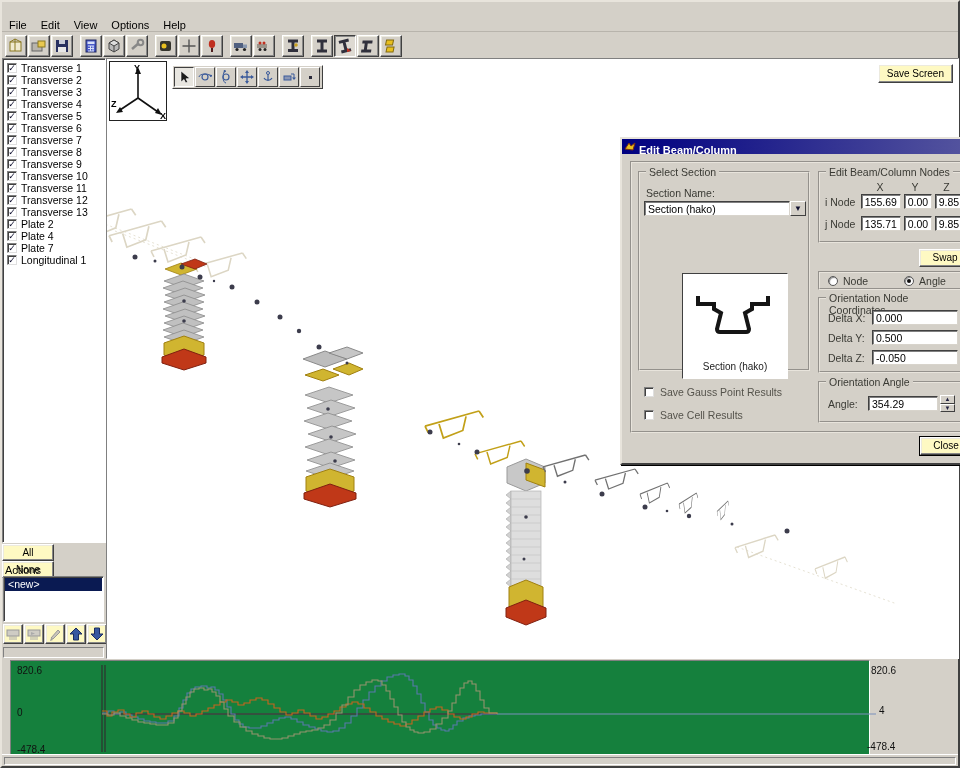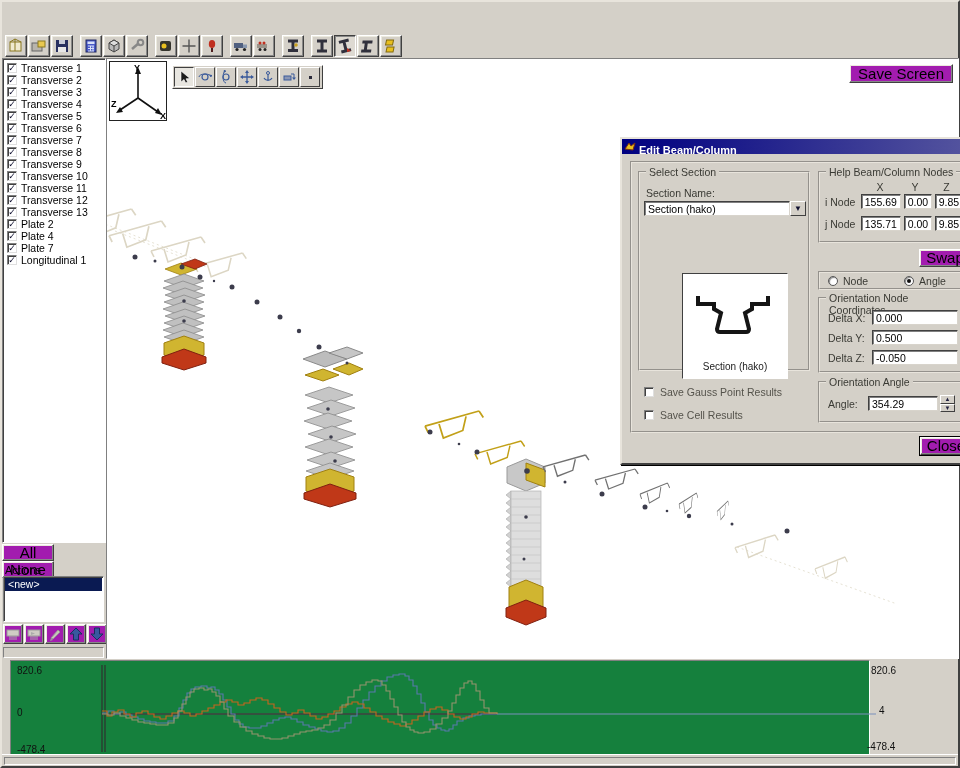--- a/index.html
+++ b/index.html
@@ -30,22 +30,22 @@
   .tsep { width:6px; height:22px; }
   .tbtn svg { display:block; }
 
   
   .left-panel { position:absolute; left:0; top:56px; width:104px; height:601px; background:#d4d0c8; }
   .elem-list { position:absolute; left:0; top:0; width:104px; height:485px; background:#fff;
     border:1px solid; border-color:#808080 #fff #fff #808080; box-shadow:inset 1px 1px 0 #404040; padding:3px 2px; overflow:hidden; }
   .chk-row { display:flex; align-items:center; height:12px; font-size:10.5px; white-space:nowrap; }
   .cb { width:10px; height:10px; background:#fff; border:1px solid; border-color:#808080 #dfdfdf #dfdfdf #808080;
     box-shadow:inset 1px 1px 0 #404040; font-size:9px; line-height:8px; color:#101030; text-align:center; margin:0 4px 0 2px; flex:none; font-weight:bold; }
-  .btn { background:#a21caf; border:1px solid; border-color:#fff #404040 #404040 #fff;
-    box-shadow:inset -1px -1px 0 #888, inset 1px 1px 0 #eceade; font-size:15px; text-align:center; color:#000; }
+  .btn { background:#fef9c3; border:1px solid; border-color:#fff #404040 #404040 #fff;
+    box-shadow:inset -1px -1px 0 #888, inset 1px 1px 0 #eceade; font-size:10px; text-align:center; color:#000; }
   .allnone { position:absolute; top:486px; left:0; width:104px; display:flex;flex-direction:column; }
   .allnone .btn { width:52px; height:17px; line-height:15px; }
   .actions-title { position:absolute; top:506px; left:3px; font-size:11px; }
   .actions-list { position:absolute; top:518px; left:1px; width:101px; height:46px; background:#fff;
     border:1px solid; border-color:#808080 #fff #fff #808080; box-shadow:inset 1px 1px 0 #404040; padding:1px; }
   .act-row { height:13px; font-size:10.5px; padding:0 3px; line-height:13px; }
   .act-row.sel { background:#0a1a52; color:#fff; }
   .act-btns { position:absolute; top:566px; left:1px; display:flex; }
   .abtn { width:20px; height:20px; margin-right:1px; display:flex; align-items:center; justify-content:center; }
   .left-strip { position:absolute; top:589px; left:1px; width:101px; height:11px;
@@ -102,20 +102,27 @@
   
   .statusbar { position:absolute; left:0; bottom:0; width:956px; height:12px; background:#d4d0c8; border-top:1px solid #fff; }
   .statusbar .inner { position:absolute; left:2px; right:2px; top:2px; height:8px; border:1px solid; border-color:#808080 #fff #fff #808080; }
 </style>
 </head>
 <body>
 
 <div class="window">
 
 
+  <div class="menubar" id="menubar">
+      <span>File</span>
+      <span>Edit</span>
+      <span>View</span>
+      <span>Options</span>
+      <span>Help</span>
+    </div>
 
   <div class="toolbar">
     <div class="tbtn">
         <svg width="16" height="16">
           <rect x="2" y="4" width="11" height="9" fill="#f0ead0" stroke="#8a7820"></rect>
           <path d="M2,4 L7,1 L13,4 M7,1 L7,13" stroke="#8a7820" fill="none"></path>
         </svg>
       </div>
     <div class="tbtn">
         <svg width="16" height="16">
@@ -533,21 +540,21 @@
         </div>
         <div class="preview">
           <svg width="90" height="60" style="margin-top:14px">
             <path d="M8,8 v8 h16 v5 l7,4 -4,16 q0,3 3,3 h26 q3,0 3,-3 l-4,-16 7,-4 v-5 h16 v-8" fill="none" stroke="#151515" stroke-width="4"></path>
           </svg>
           <div class="cap">Section (hako)</div>
         </div>
       </div>
 
       <div class="group" style="left:196px; top:32px; width:151px; height:72px;">
-        <span class="gtitle">Help Beam/Column Nodes</span>
+        <span class="gtitle">Edit Beam/Column Nodes</span>
         <div style="position:absolute; left:40px; top:8px; display:flex; width:105px;">
           <div class="dlabel" style="width:40px; text-align:center;">X</div>
           <div class="dlabel" style="width:30px; text-align:center;">Y</div>
           <div class="dlabel" style="width:33px; text-align:center;">Z</div>
         </div>
         <div style="position:absolute; left:5px; top:21px; right:3px;">
           <div class="noderow">
             <span class="nl">i Node</span>
             <div class="field" style="width:40px; margin-right:3px;">155.69</div>
             <div class="field" style="width:28px; margin-right:3px;">0.00</div>

